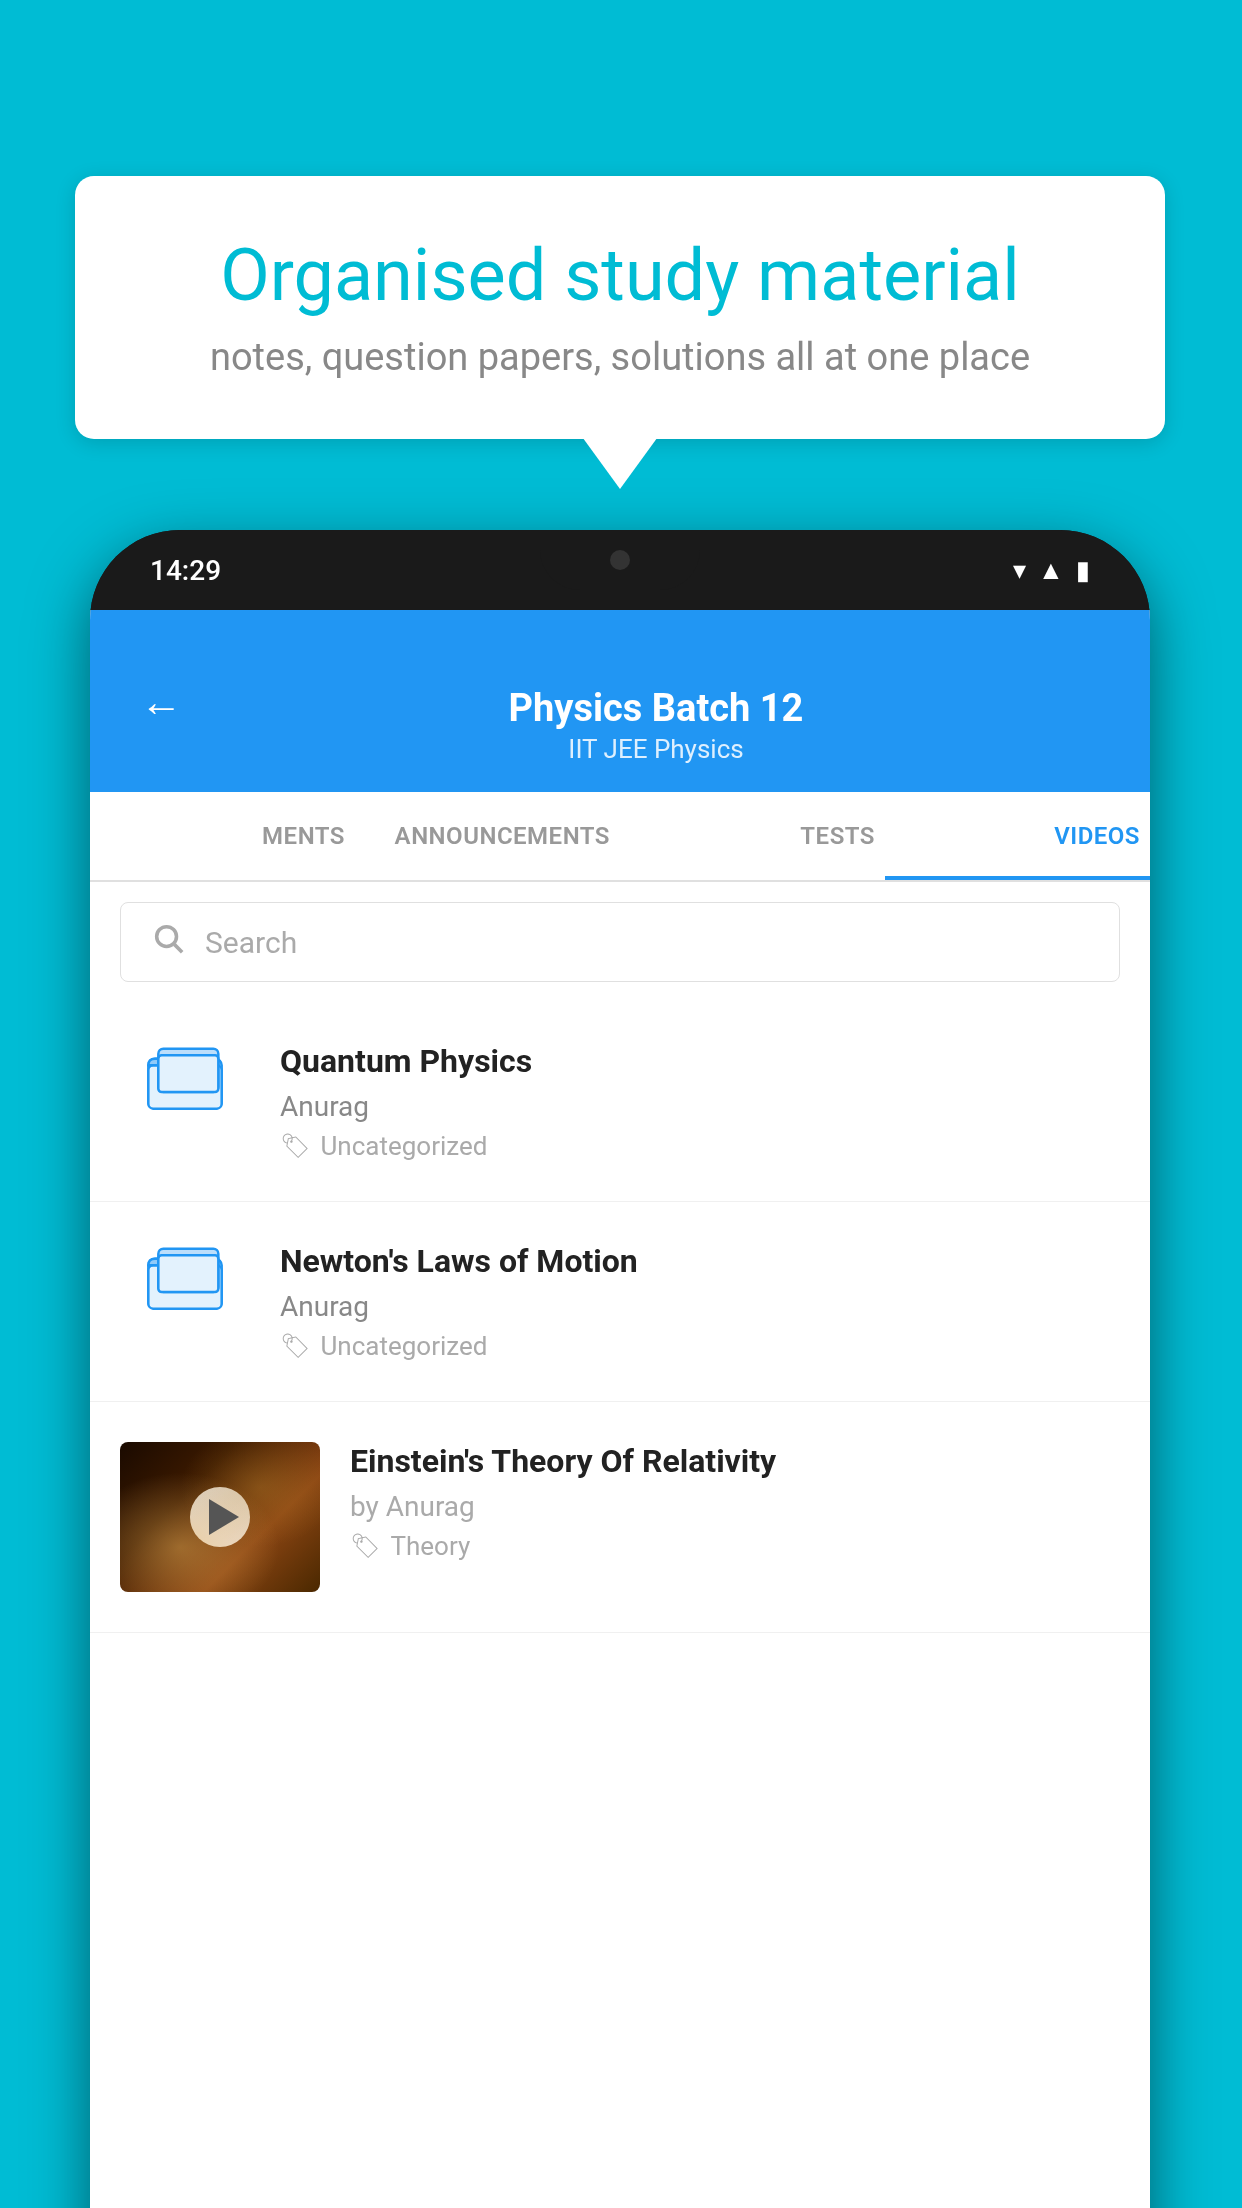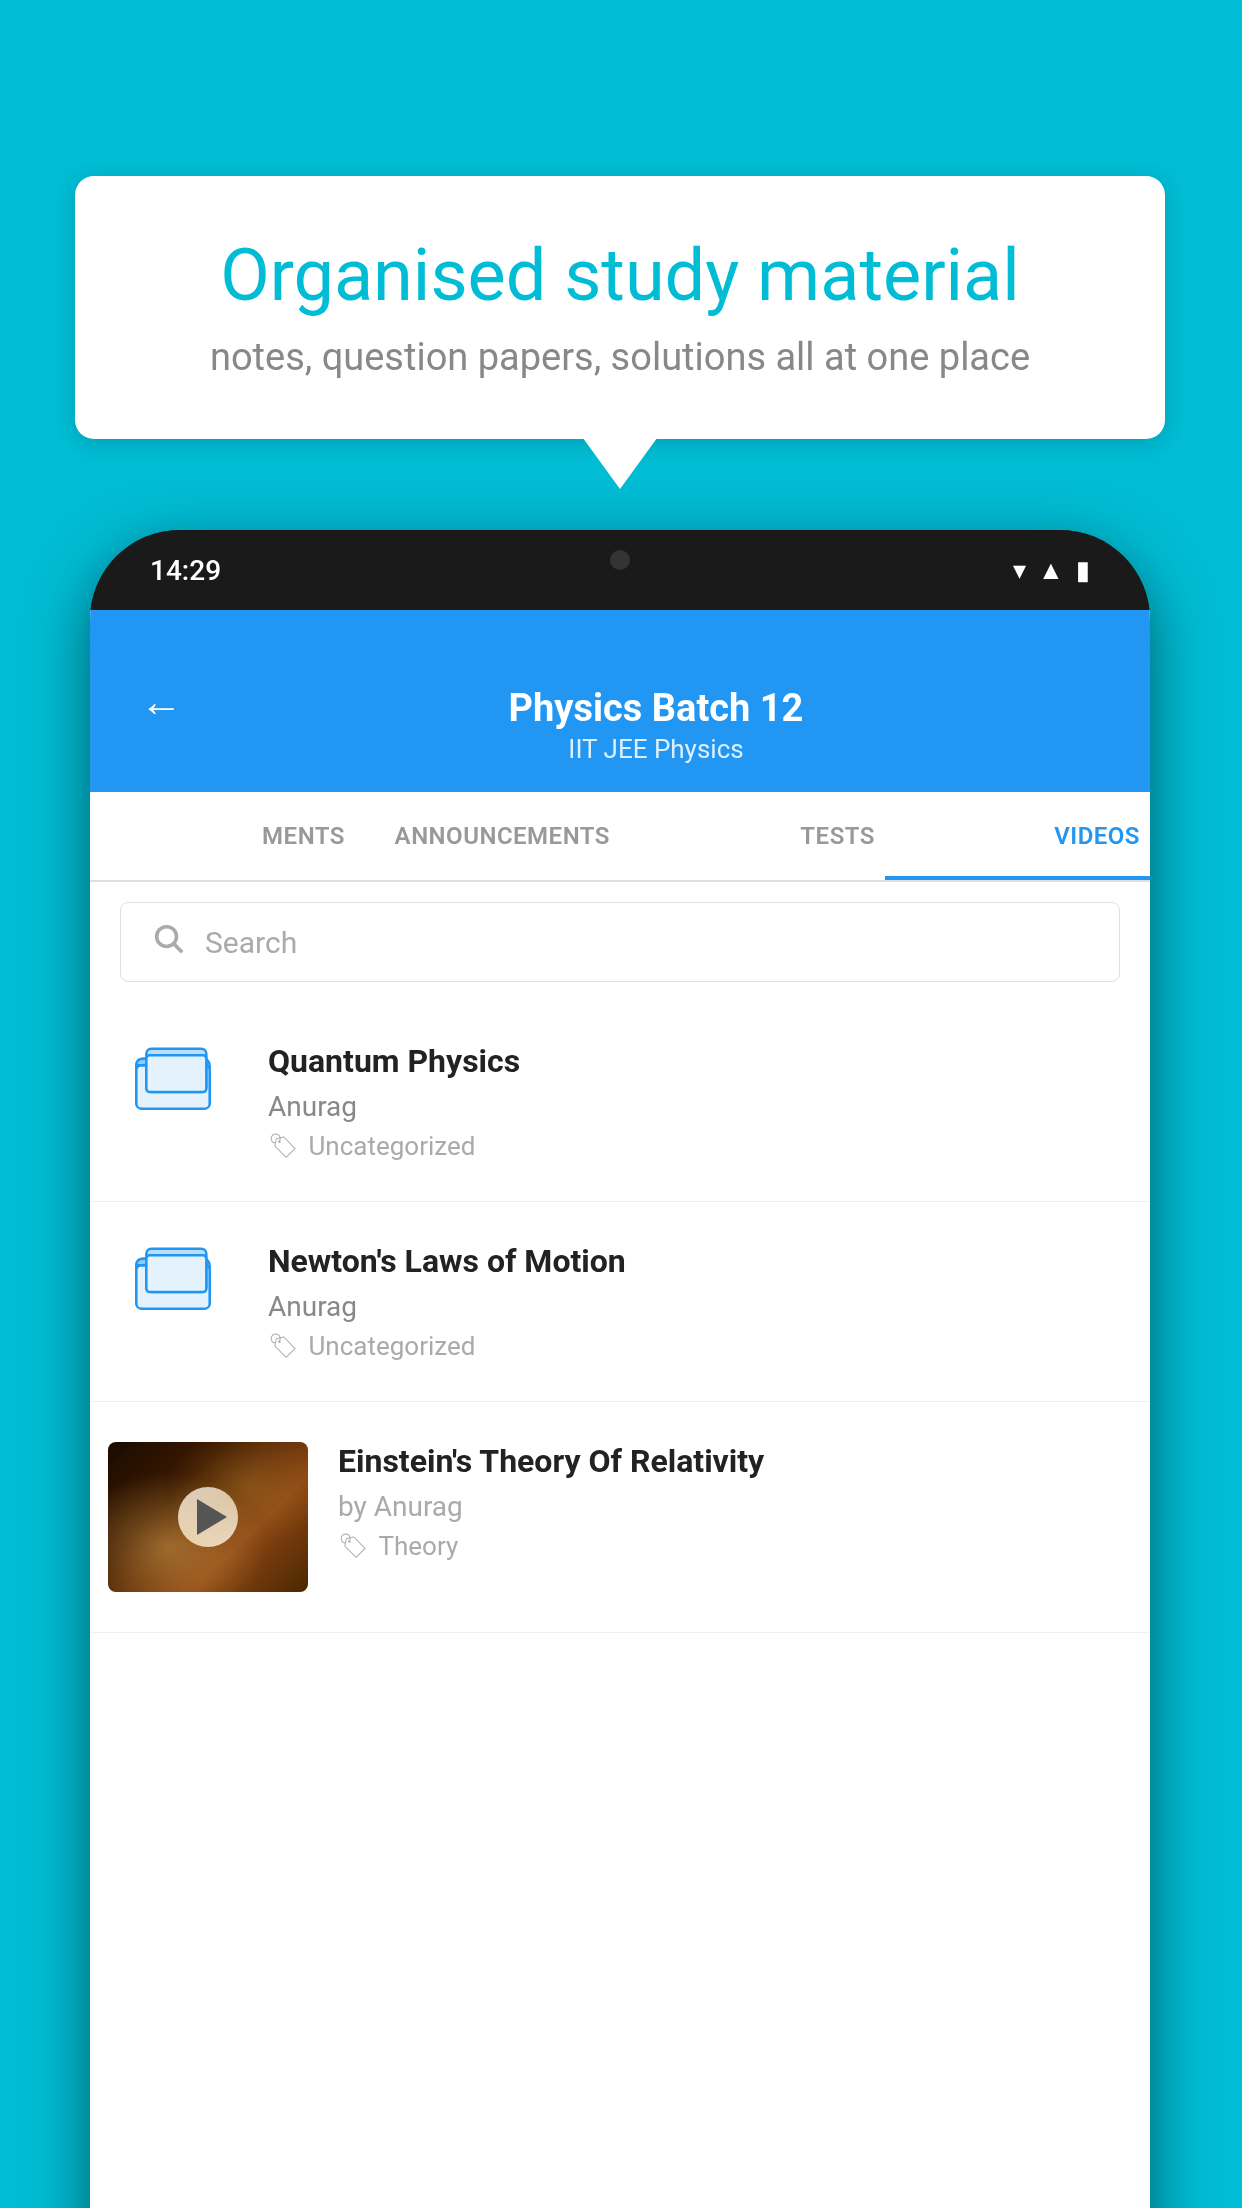--- a/index.html
+++ b/index.html
@@ -255,21 +255,21 @@
     }
 
     
     .video-list {
       background: white;
     }
 
     .video-item {
       display: flex;
       align-items: flex-start;
-      padding: 40px 18px;
+      padding: 40px 30px;
       border-bottom: 1.5px solid #f0f0f0;
       gap: 30px;
       cursor: pointer;
     }
 
     .folder-icon-wrapper {
       width: 130px;
       display: flex;
       align-items: center;
       justify-content: center;

